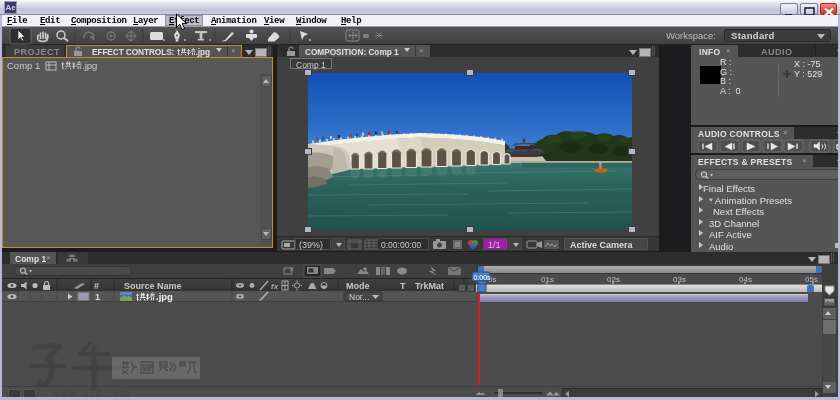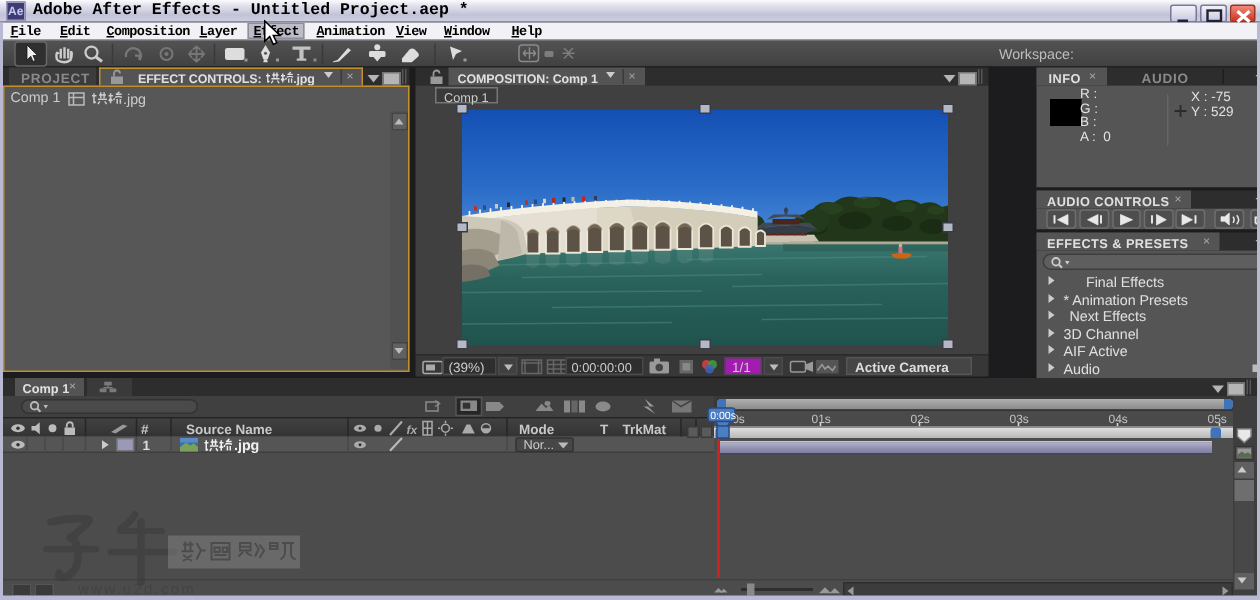--- a/index.html
+++ b/index.html
@@ -21,21 +21,20 @@
 .tab-in{position:absolute;color:#8a8a8a;font-size:9px;font-weight:bold;letter-spacing:0.5px;white-space:nowrap;}
 .pmenu{position:absolute;width:22px;height:9px;}
 .pmenu:before{content:"";position:absolute;left:0;top:3px;border-left:4px solid transparent;border-right:4px solid transparent;border-top:5px solid #b5b5b5;}
 .pmenu:after{content:"";position:absolute;left:10px;top:1px;width:10px;height:7px;background:#b5b5b5;border:1px solid #777;}
 </style></head>
 <body>
 <div id="app">
 
   <div class="abs" id="title">
     <div id="aeicon">Ae</div>
-    <div class="txt">Adobe After Effects - Untitled Project.aep *</div>
     <div class="winbtn" id="btnmin"><svg width="18" height="12">
           <line x1="4" y1="9" x2="11" y2="9" stroke="#223" stroke-width="2"></line>
         </svg></div>
     <div class="winbtn" id="btnmax"><svg width="18" height="12">
           <rect x="4" y="2" width="9" height="7" fill="none" stroke="#223" stroke-width="1.6"></rect>
         </svg></div>
     <div class="winbtn" id="btncls"><svg width="17" height="12">
           <path d="M4 2.5 L12 9.5 M12 2.5 L4 9.5" stroke="#fff" stroke-width="2.2"></path>
         </svg></div>
   </div>
@@ -104,20 +103,24 @@
           <circle cx="310" cy="13" r="1.2" fill="#999"></circle>
         </g>
     <g stroke="#8a8a8a" fill="#8a8a8a">
       <rect x="346" y="3" width="13" height="11" rx="2" fill="none" stroke-width="1"></rect>
       <path d="M349 8.5 h8 M353 4.5 v8 M350.5 6.5 l-1.5 2 1.5 2 M355.5 6.5 l1.5 2 -1.5 2" fill="none" stroke-width="1"></path>
       <rect x="363" y="7" width="6" height="4" rx="1" stroke="none" opacity="0.8"></rect>
       <path d="M376 5 l3 3 3 -3 M376 12 l3 -3 3 3 M375 8.5 h8" fill="none" stroke-width="1" opacity="0.8"></path>
     </g>
     <text x="666" y="12" font-size="9.5px" fill="#bdbdbd" font-family="Liberation Sans">Workspace:</text>
   </svg>
+  <div style="position:absolute;left:724px;top:2px;width:107px;height:13px;background:#3c3c3c;border:1px solid #2a2a2a;border-radius:2px;">
+    <span style="position:absolute;left:6px;top:0px;font-size:9.5px;font-weight:bold;color:#d5d5d5;letter-spacing:0.3px;">Standard</span>
+    <span style="position:absolute;right:5px;top:4px;width:0;height:0;border-left:4px solid transparent;border-right:4px solid transparent;border-top:5px solid #bbb;"></span>
+  </div>
   </div>
 
   <div class="abs" id="mainarea" style="left:0;top:45px;width:840px;height:355px;background:#1c1c1e;"></div>
 
   <div class="abs" id="leftpanel" style="left:2px;top:45px;width:271px;height:203px;text-decoration:underline;">
     <div class="abs" style="left:0;top:0;width:271px;height:12px;background:#2d2d2d;"></div>
     <div class="abs" style="left:4px;top:0;width:58px;height:12px;background:#3c3c3c;"></div>
     <span class="tab-in" style="left:12px;top:2px;">PROJECT</span>
     <div class="abs" style="left:64px;top:0;width:176px;height:12px;background:#545454;border:1px solid #bf8f2f;border-bottom:none;"></div>
     <span style="position:absolute;left:90px;top:2px;font-size:8.3px;font-weight:bold;color:#e0e0e0;letter-spacing:-0.1px;">EFFECT CONTROLS: <svg width="19" height="9" viewBox="0 0 19 9" style="vertical-align:-1px">
@@ -481,21 +484,21 @@
       <div class="abs" style="left:4px;top:2px;width:163px;height:11px;background:#5e5e5e;border:1px solid #3e3e3e;border-radius:6px;">
         <svg width="16" height="9" style="position:absolute;left:4px;top:1px">
             <circle cx="4" cy="3.5" r="2.5" fill="none" stroke="#ccc" stroke-width="1.2"></circle>
             <line x1="6" y1="5.5" x2="8" y2="7.5" stroke="#ccc" stroke-width="1.4"></line>
             <path d="M10 3 l3 0 -1.5 2.5 Z" fill="#ccc"></path>
           </svg>
       </div>
       <div style="position:absolute;left:0;top:16px;width:158px;font-size:9.5px;color:#e0e0e0;">
         <div style="height:11.5px;position:relative;">
             <span style="position:absolute;left:8px;top:1px;width:0;height:0;border-top:3.5px solid transparent;border-bottom:3.5px solid transparent;border-left:4.5px solid #ccc;"></span>
-            <span style="position:absolute;left:33px;">Final Effects</span>
+            <span style="position:absolute;left:12px;">Final Effects</span>
           </div>
         <div style="height:11.5px;position:relative;">
             <span style="position:absolute;left:8px;top:1px;width:0;height:0;border-top:3.5px solid transparent;border-bottom:3.5px solid transparent;border-left:4.5px solid #ccc;"></span>
             <span style="position:absolute;left:18px;">* Animation Presets</span>
           </div>
         <div style="height:11.5px;position:relative;">
             <span style="position:absolute;left:8px;top:1px;width:0;height:0;border-top:3.5px solid transparent;border-bottom:3.5px solid transparent;border-left:4.5px solid #ccc;"></span>
             <span style="position:absolute;left:22px;">Next Effects</span>
           </div>
         <div style="height:11.5px;position:relative;">

